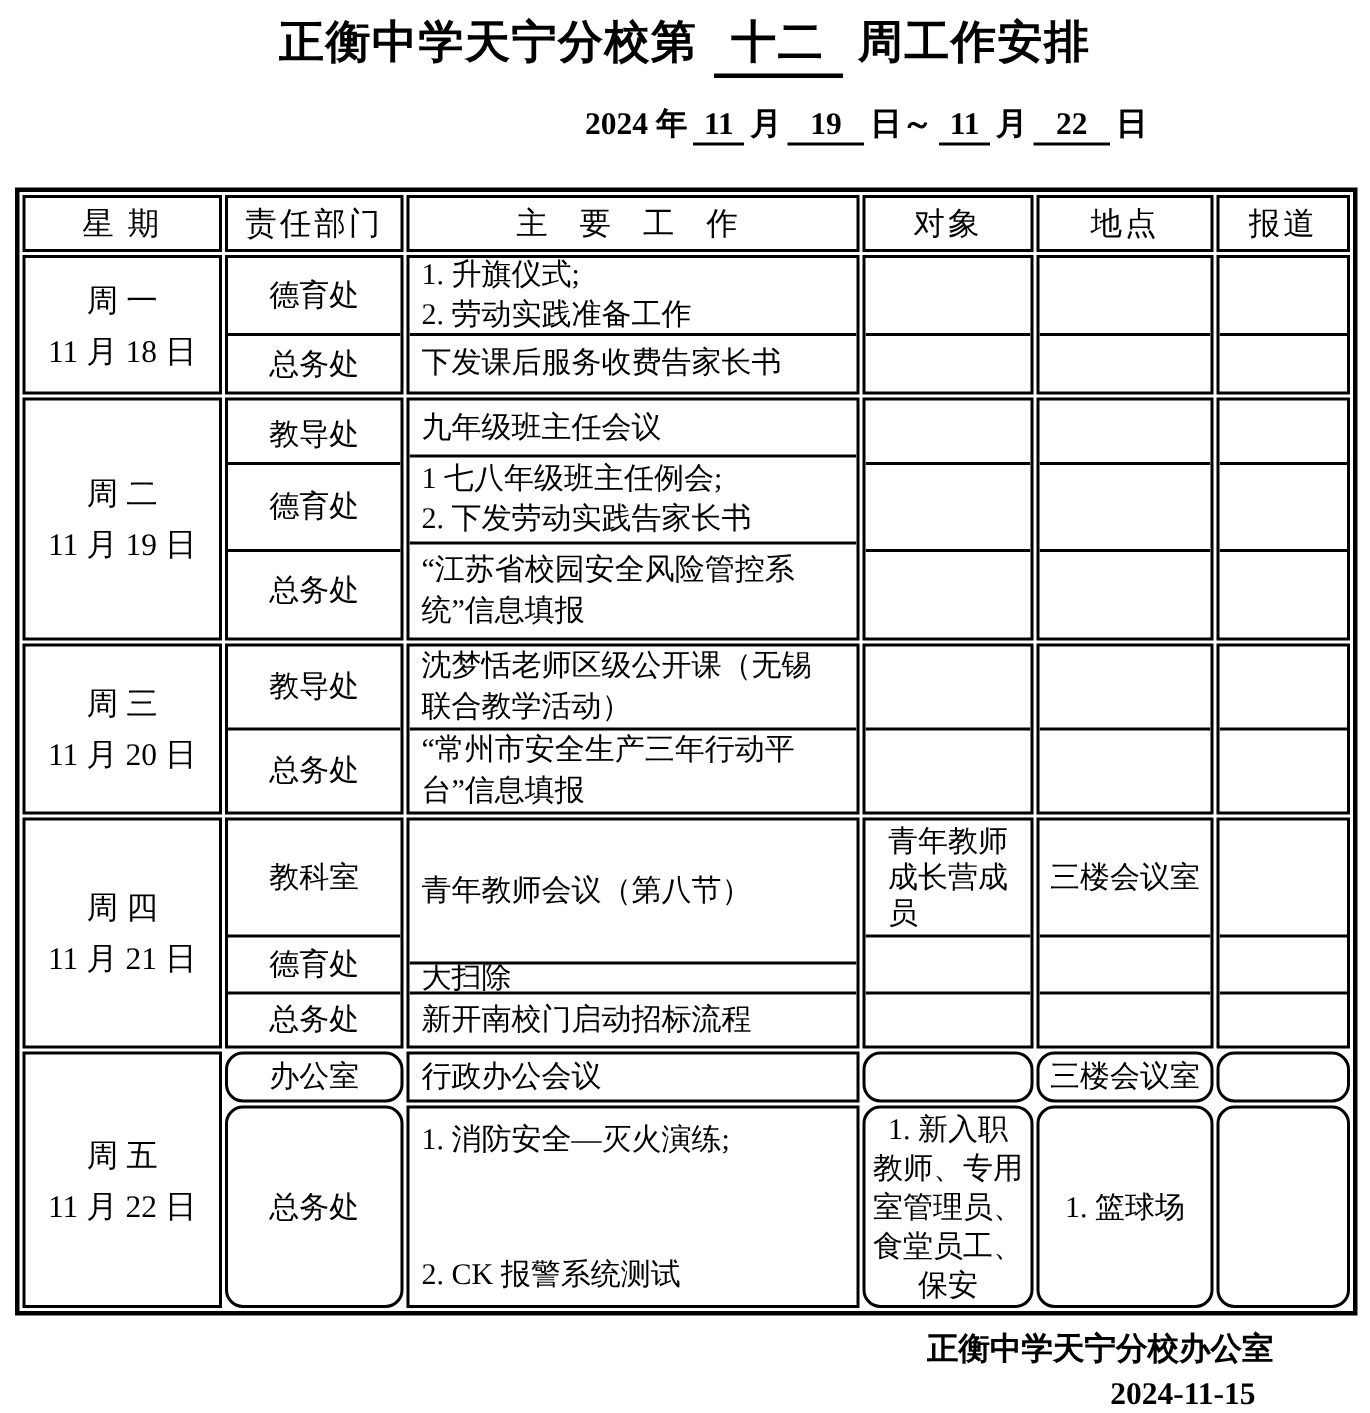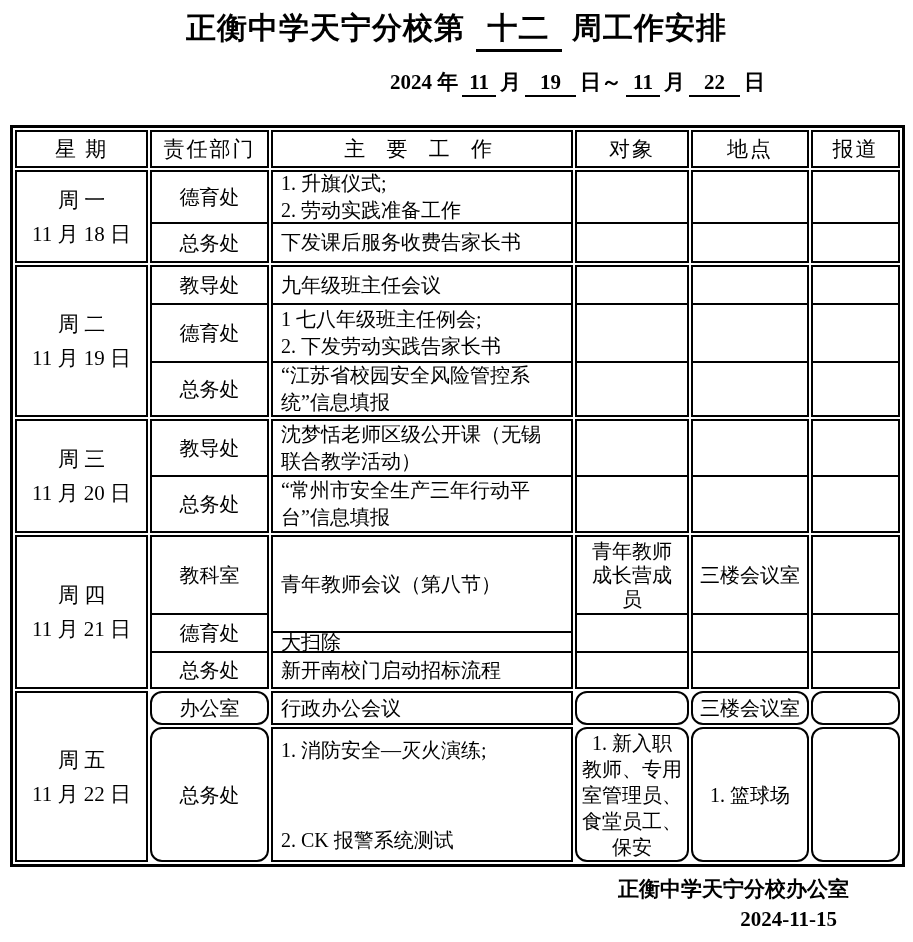--- a/index.html
+++ b/index.html
@@ -37,21 +37,21 @@
     border:2px solid #000;padding:0;margin:0;
     vertical-align:middle;overflow:hidden;
     font-size:20px;font-weight:normal;box-sizing:border-box;
   }
   th{height:38px;font-size:21px;letter-spacing:2px;text-align:center;}
   .day-cell{text-align:center;font-size:21px;line-height:34px;white-space:pre-line;}
   .stack{display:flex;flex-direction:column;width:100%;}
   .stack>div{box-sizing:border-box;display:flex;align-items:center;overflow:hidden;}
   .stack>div+div{border-top:2px solid #000;}
   .cc{justify-content:center;}
-  .cc span{white-space:pre-line;text-align:center;line-height:26px;}
+  .cc span{white-space:pre-line;text-align:left;line-height:26px;}
   .ll{justify-content:flex-start;padding-left:8px;padding-right:4px;}
   .ll span{white-space:pre-line;text-align:left;line-height:27px;}
   .lh24 span{line-height:24px;}
   .td-c{text-align:center;border-radius:12px;}
   .td-c span{white-space:pre-line;line-height:26px;display:inline-block;text-align:center;}
   .td-l{padding-left:8px;}
   .td-l span{white-space:pre-line;line-height:30px;display:inline-block;text-align:left;}
   .footer-office{margin-top:8px;text-align:right;padding-right:64px;font-size:21px;}
   .footer-date{margin-top:4px;text-align:right;padding-right:76px;font-size:21px;}
 </style>
@@ -164,21 +164,21 @@
       </td>
       <td>
         <div class="stack">
           <div class="ll" style="height:36px">
                 <span>九年级班主任会议</span>
               </div>
           <div class="ll" style="height:58px">
                 <span>1 七八年级班主任例会;
 2. 下发劳动实践告家长书</span>
               </div>
-          <div class="ll" style="height:54px">
+          <div class="ll" style="height:64px">
                 <span>“江苏省校园安全风险管控系
 统”信息填报</span>
               </div>
         </div>
       </td>
       <td>
         <div class="stack">
           <div class="cc" style="height:36px">
                 <span></span>
               </div>

